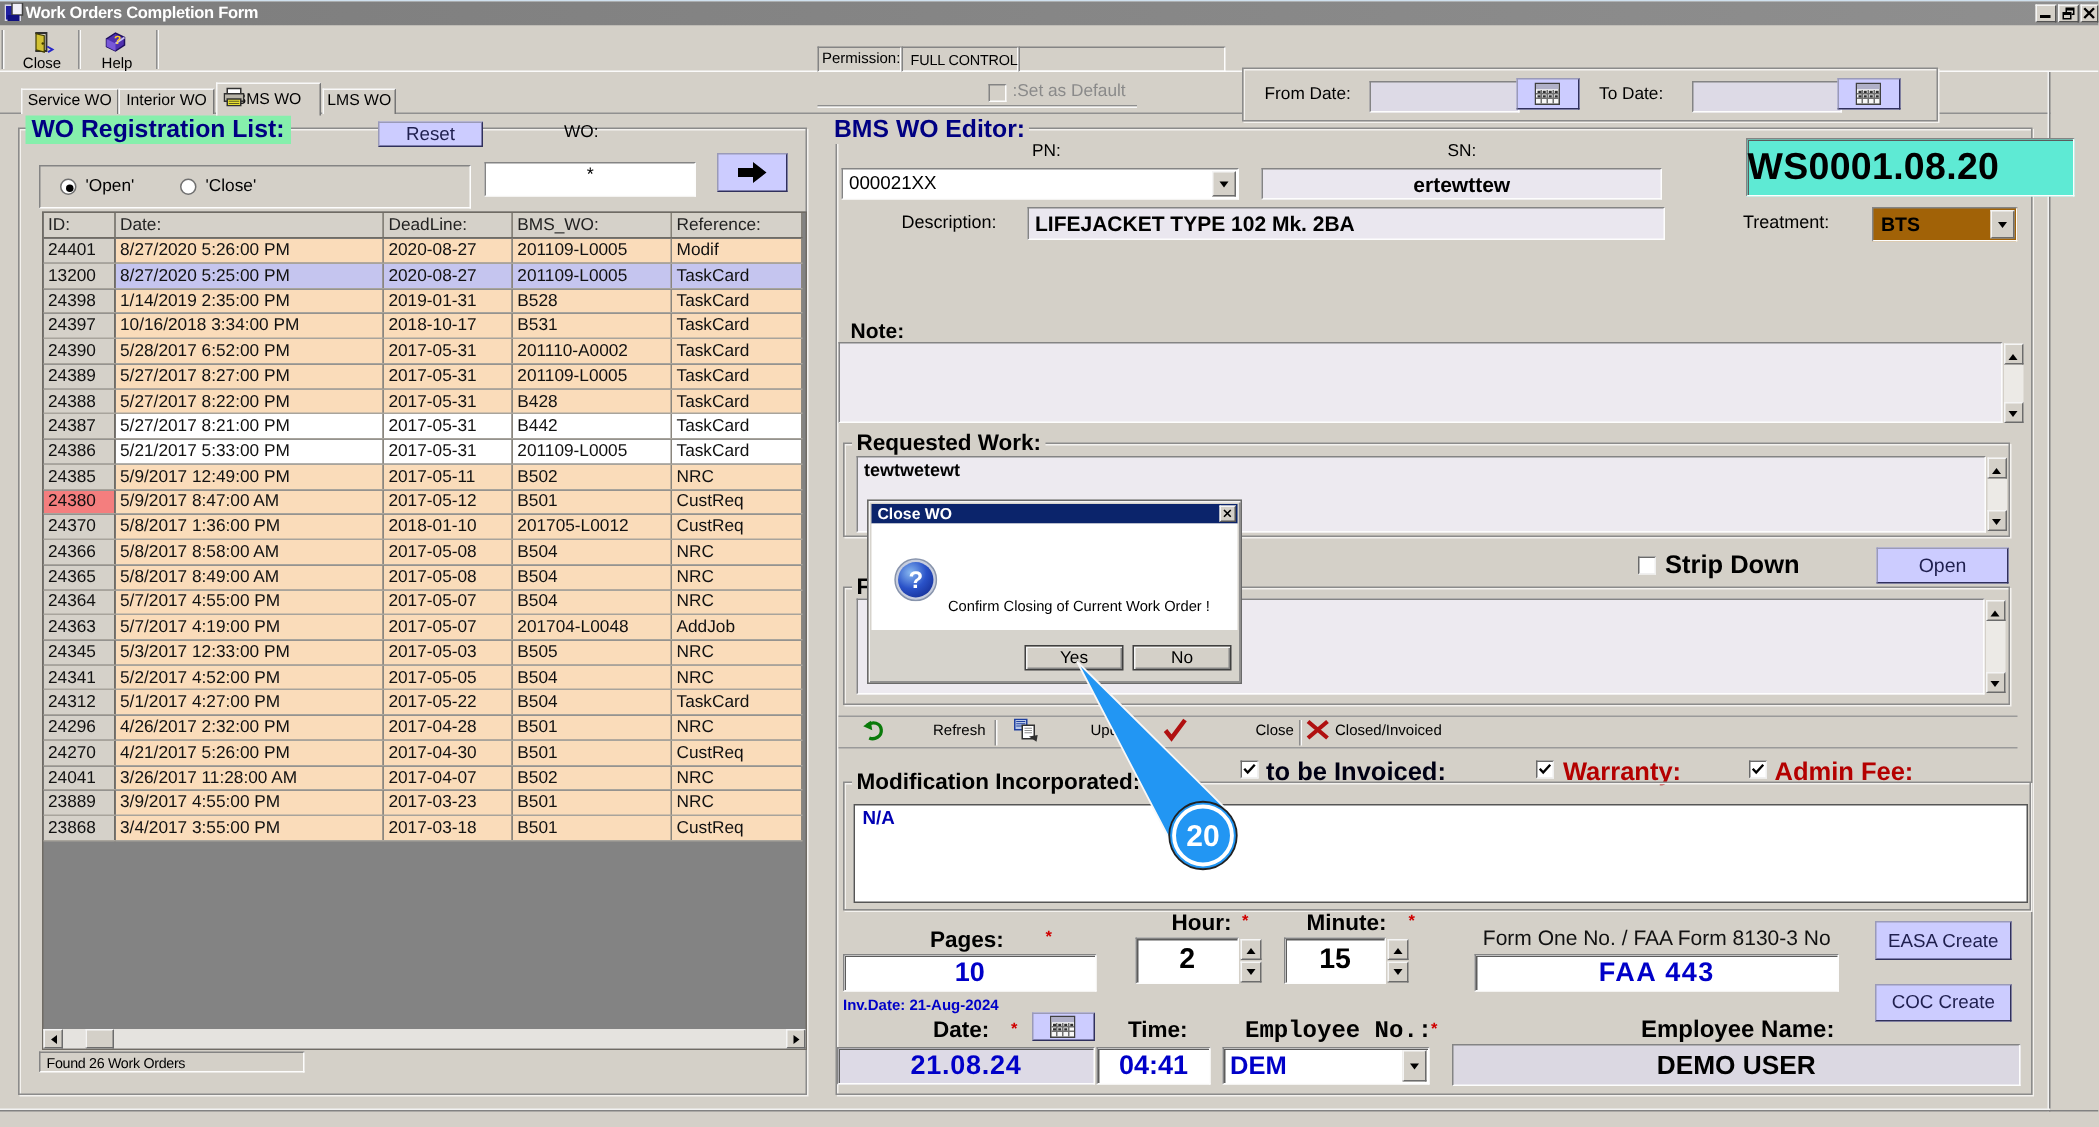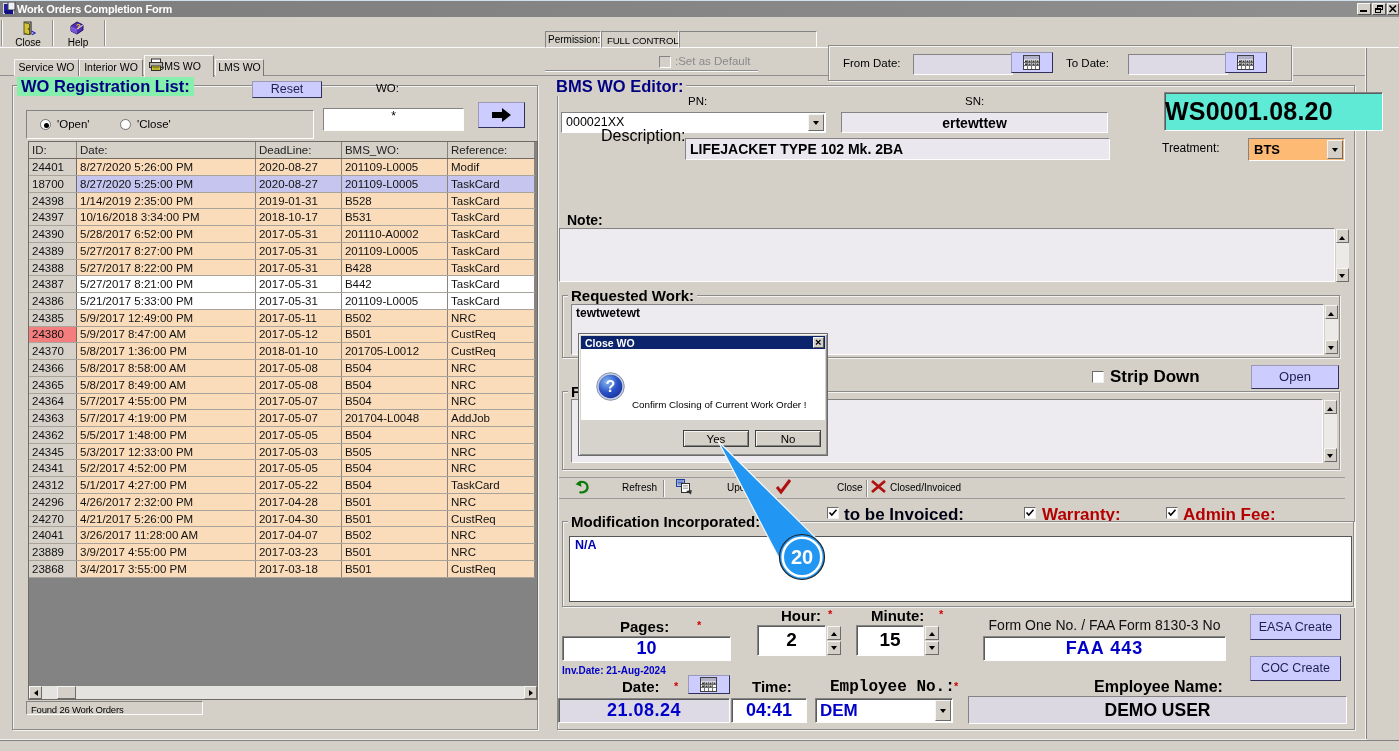--- a/index.html
+++ b/index.html
@@ -168,21 +168,21 @@
           <td style="width:86px;">Reference:</td>
         </tr>
 <tr>
           <td class="idc">24401</td>
           <td>8/27/2020 5:26:00 PM</td>
           <td>2020-08-27</td>
           <td>201109-L0005</td>
           <td>Modif</td>
         </tr>
 <tr>
-          <td class="idc">18700</td>
+          <td class="idc">13200</td>
           <td class="sel">8/27/2020 5:25:00 PM</td>
           <td class="sel">2020-08-27</td>
           <td class="sel">201109-L0005</td>
           <td class="sel">TaskCard</td>
         </tr>
 <tr>
           <td class="idc">24398</td>
           <td>1/14/2019 2:35:00 PM</td>
           <td>2019-01-31</td>
           <td>B528</td>
@@ -271,27 +271,20 @@
           <td>2017-05-07</td>
           <td>B504</td>
           <td>NRC</td>
         </tr>
 <tr>
           <td class="idc">24363</td>
           <td>5/7/2017 4:19:00 PM</td>
           <td>2017-05-07</td>
           <td>201704-L0048</td>
           <td>AddJob</td>
-        </tr>
-<tr>
-          <td class="idc">24362</td>
-          <td>5/5/2017 1:48:00 PM</td>
-          <td>2017-05-05</td>
-          <td>B504</td>
-          <td>NRC</td>
         </tr>
 <tr>
           <td class="idc">24345</td>
           <td>5/3/2017 12:33:00 PM</td>
           <td>2017-05-03</td>
           <td>B505</td>
           <td>NRC</td>
         </tr>
 <tr>
           <td class="idc">24341</td>
@@ -358,24 +351,24 @@
 
 <div class="ab gb" style="left:557px;top:85px;width:798px;height:645px;"></div>
 <div class="ab navy" style="left:553px;top:77px;font-size:16.5px;background:#D4D0C8;padding:0 3px;">BMS WO Editor:</div>
 <div class="ab lbl" style="left:688px;top:95px;">PN:</div>
 <div class="ab sk" style="left:561px;top:112px;width:265px;height:21px;background:#fff;font-size:12.5px;padding:2px 0 0 4px;">000021XX<div class="ddb">
       <div class="tri-d"></div>
     </div></div>
 <div class="ab lbl" style="left:965px;top:95px;">SN:</div>
 <div class="ab sk" style="left:841px;top:112px;width:267px;height:21px;background:#EAE7EF;font-size:14px;font-weight:bold;text-align:center;padding-top:2px;">ertewttew</div>
 <div class="ab sk2" style="left:1120px;top:92px;width:219px;height:39px;background:#5eead4;text-align:left;font-size:25px;font-weight:bold;color:#000;padding-top:4px;letter-spacing:0.2px;margin-left:44px;">WS0001.08.20</div>
-<div class="ab" style="left:601px;top:127px;font-size:16px;color:#000;">Description:</div>
+<div class="ab" style="left:601px;top:141px;font-size:12px;color:#000;">Description:</div>
 <div class="ab sk" style="left:685px;top:138px;width:425px;height:22px;background:#EAE7EF;font-size:14px;font-weight:bold;padding:2px 0 0 4px;">LIFEJACKET TYPE 102 Mk. 2BA</div>
 <div class="ab" style="left:1162px;top:141px;font-size:12px;color:#000;">Treatment:</div>
-<div class="ab sk" style="left:1248px;top:138px;width:97px;height:23px;background:#fdba74;font-size:13px;font-weight:bold;padding:3px 0 0 5px;">BTS<div class="ddb">
+<div class="ab sk" style="left:1248px;top:138px;width:97px;height:23px;background:#a16207;font-size:13px;font-weight:bold;padding:3px 0 0 5px;">BTS<div class="ddb">
       <div class="tri-d"></div>
     </div></div>
 
 <div class="ab blbl" style="left:567px;top:212px;font-size:14px;">Note:</div>
 <div class="ab sk" style="left:559px;top:228px;width:776px;height:54px;background:#EDEAF0;"></div>
 <div class="ab" style="left:1336px;top:229px;width:13px;height:53px;background:#ECEAE6;"></div>
 <div class="sa" style="left:1336px;top:229px;width:13px;">
     <div class="tri-u" style="margin-top:-3px;"></div>
   </div>
 <div class="sa" style="left:1336px;top:268px;width:13px;">

